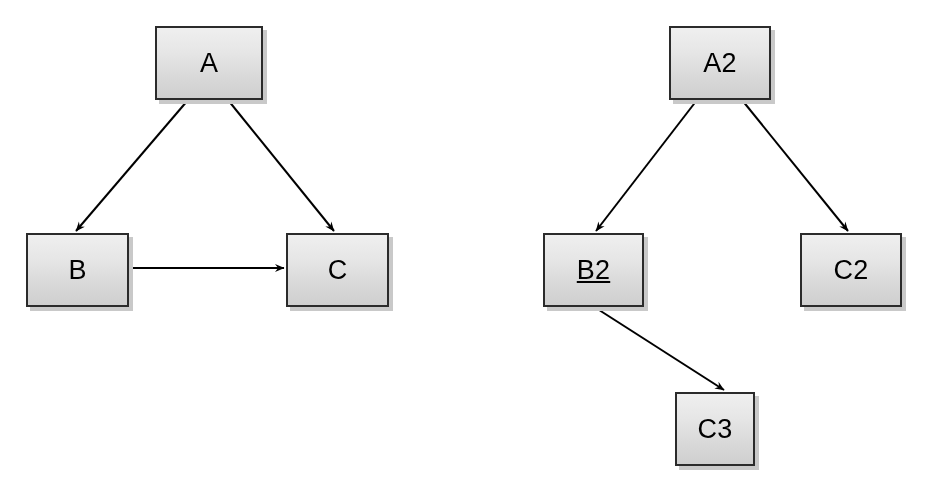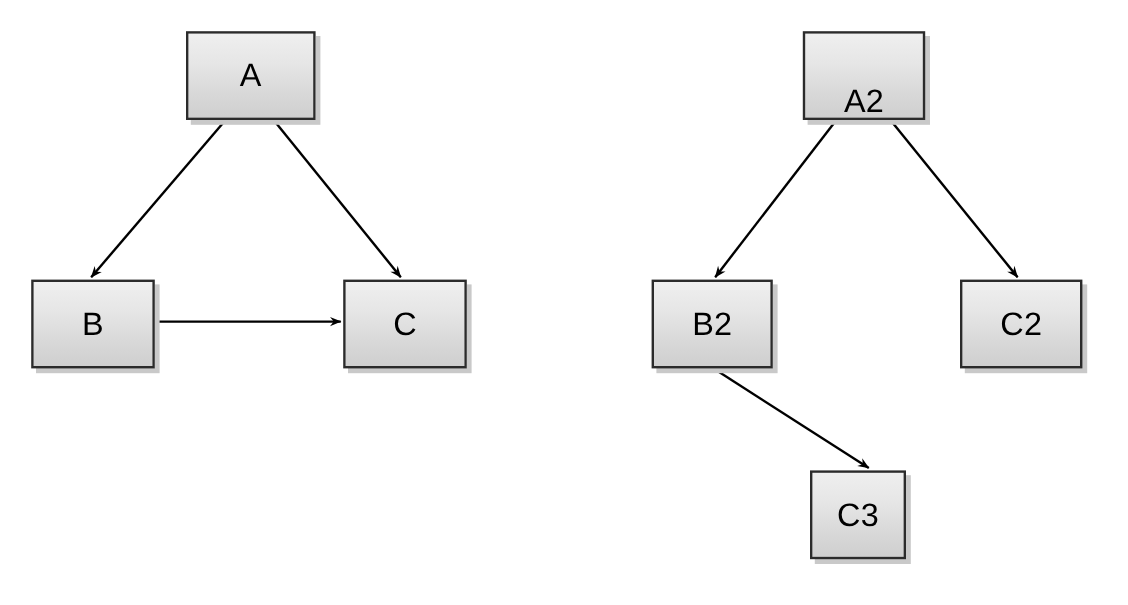--- a/index.html
+++ b/index.html
@@ -72,24 +72,24 @@
   <div id="nodes-group">
       <div class="node" style="left: 155px; top: 26px; width: 108px; height: 74px;">
         <span class="node-label">A</span>
       </div>
       <div class="node" style="left: 26px; top: 233px; width: 103px; height: 74px;">
         <span class="node-label">B</span>
       </div>
       <div class="node" style="left: 286px; top: 233px; width: 103px; height: 74px;">
         <span class="node-label">C</span>
       </div>
-      <div class="node" style="left: 669px; top: 26px; width: 102px; height: 74px; align-items: flex-end;">
+      <div class="node" style="left: 669px; top: 26px; width: 102px; height: 74px;">
         <span class="node-label">A2</span>
       </div>
-      <div class="node" style="left: 543px; top: 233px; width: 101px; height: 74px;">
+      <div class="node" style="left: 543px; top: 233px; width: 101px; height: 74px; text-decoration: underline;">
         <span class="node-label">B2</span>
       </div>
       <div class="node" style="left: 800px; top: 233px; width: 102px; height: 74px;">
         <span class="node-label">C2</span>
       </div>
       <div class="node" style="left: 675px; top: 392px; width: 80px; height: 74px;">
         <span class="node-label">C3</span>
       </div>
     </div>
 

